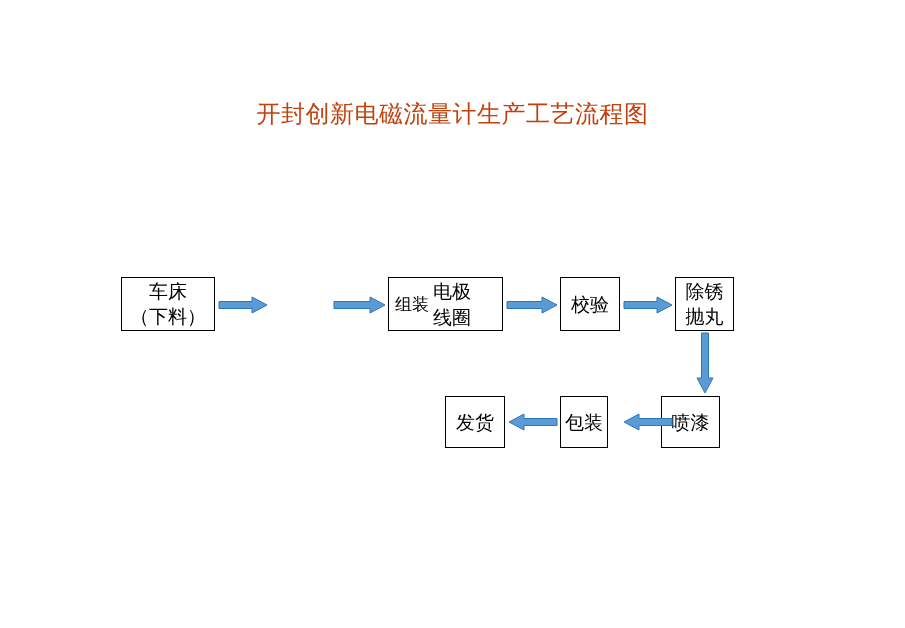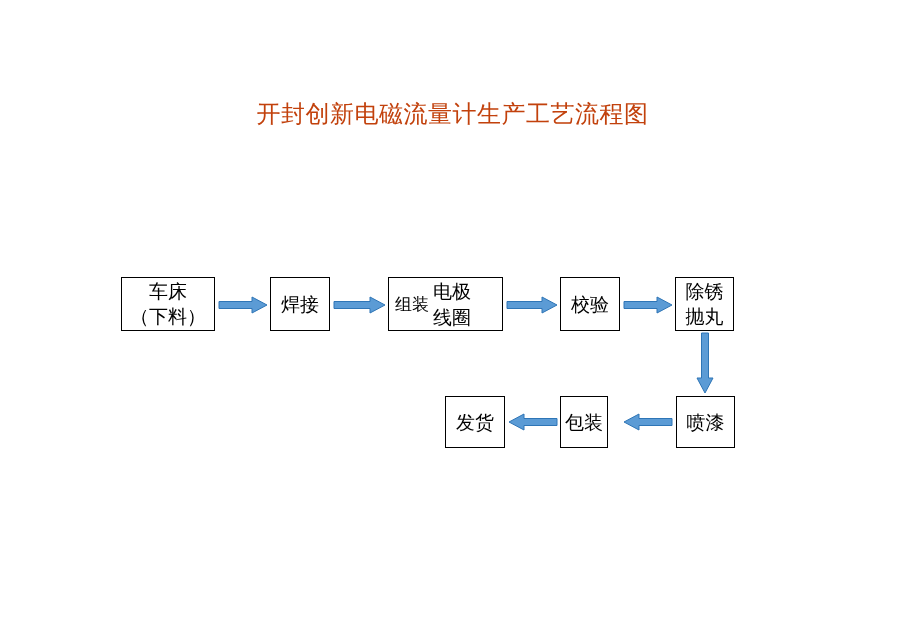--- a/index.html
+++ b/index.html
@@ -86,40 +86,37 @@
 
 <div id="canvas">
 
   <div class="diagram-title">开封创新电磁流量计生产工艺流程图</div>
 
   <div class="node" style="left:121px; top:277px; width:94px; height:54px;">
     <span class="node-text">车床
 （下料）</span>
   </div>
 
-  <div class="node" style="left:270px; top:277px; width:60px; height:54px;">
-    <span class="node-text">焊接</span>
-  </div>
 
   <div class="node split" style="left:388px; top:277px; width:115px; height:54px;">
     <span class="node-text">组装</span>
     <span class="node-text-sub">电极
 线圈</span>
   </div>
 
   <div class="node" style="left:675px; top:277px; width:59px; height:54px;">
     <span class="node-text">除锈
 抛丸</span>
   </div>
 
   <div class="node" style="left:560px; top:277px; width:60px; height:54px;">
     <span class="node-text">校验</span>
   </div>
 
-  <div class="node" style="left:676px; top:396px; width:59px; height:52px;">
+  <div class="node" style="left:661px; top:396px; width:59px; height:52px;">
     <span class="node-text">喷漆</span>
   </div>
 
   <div class="node" style="left:560px; top:396px; width:48px; height:52px;">
     <span class="node-text">包装</span>
   </div>
 
   <div class="node" style="left:445px; top:396px; width:60px; height:52px;">
     <span class="node-text">发货</span>
   </div>

